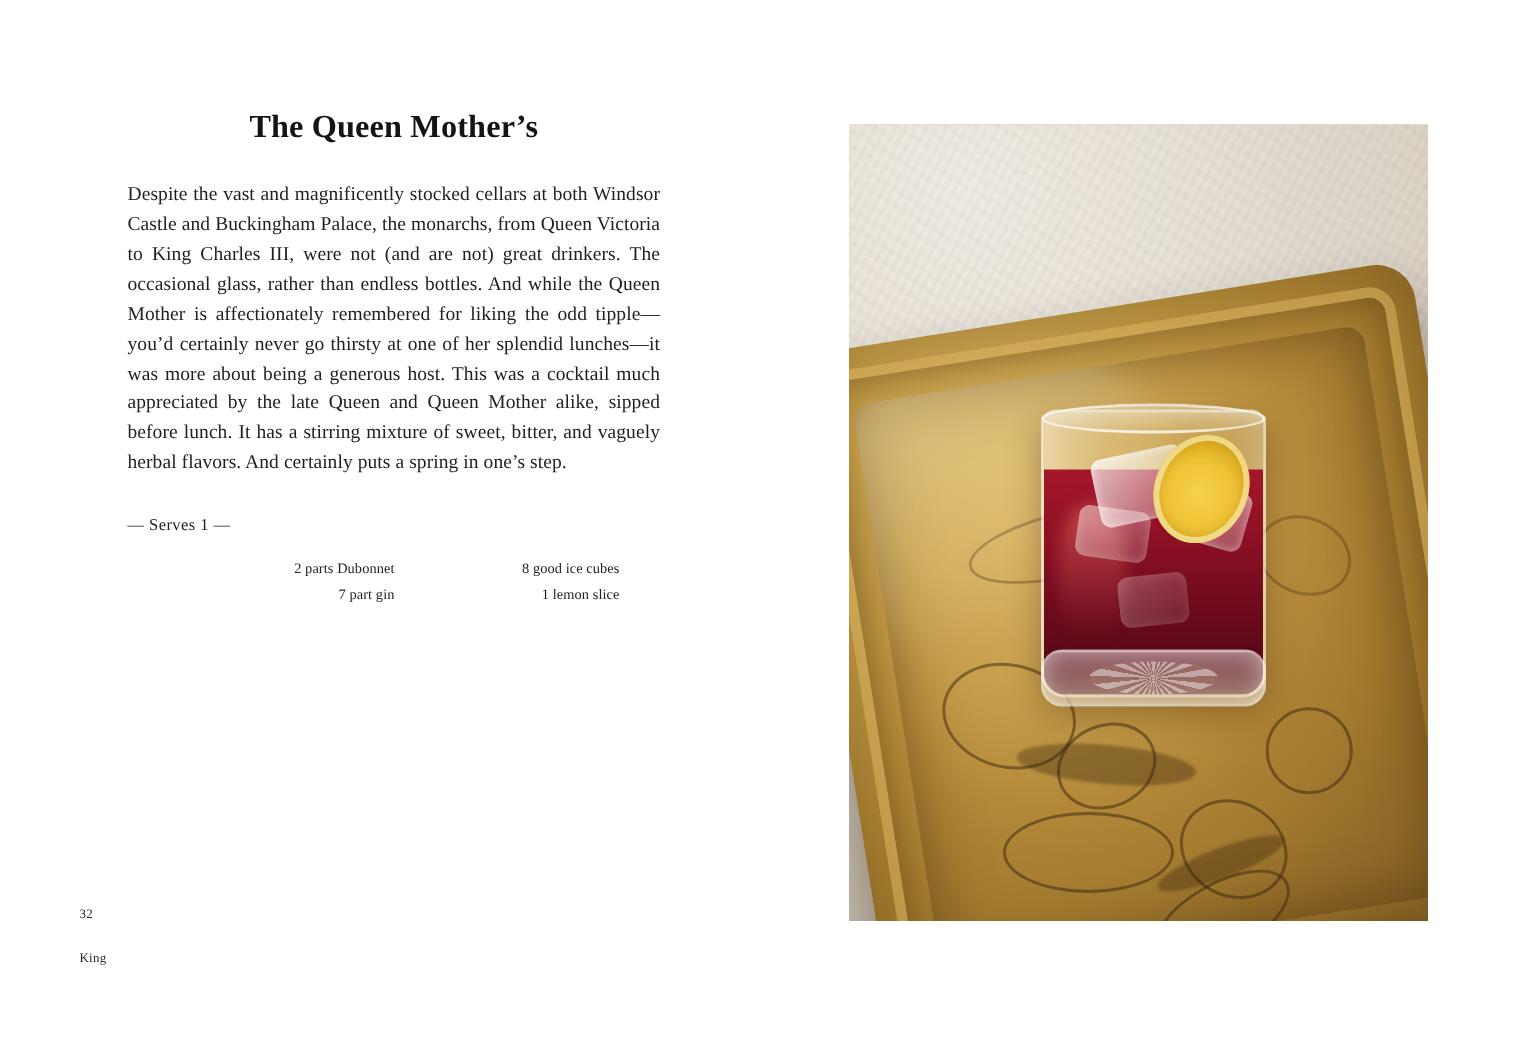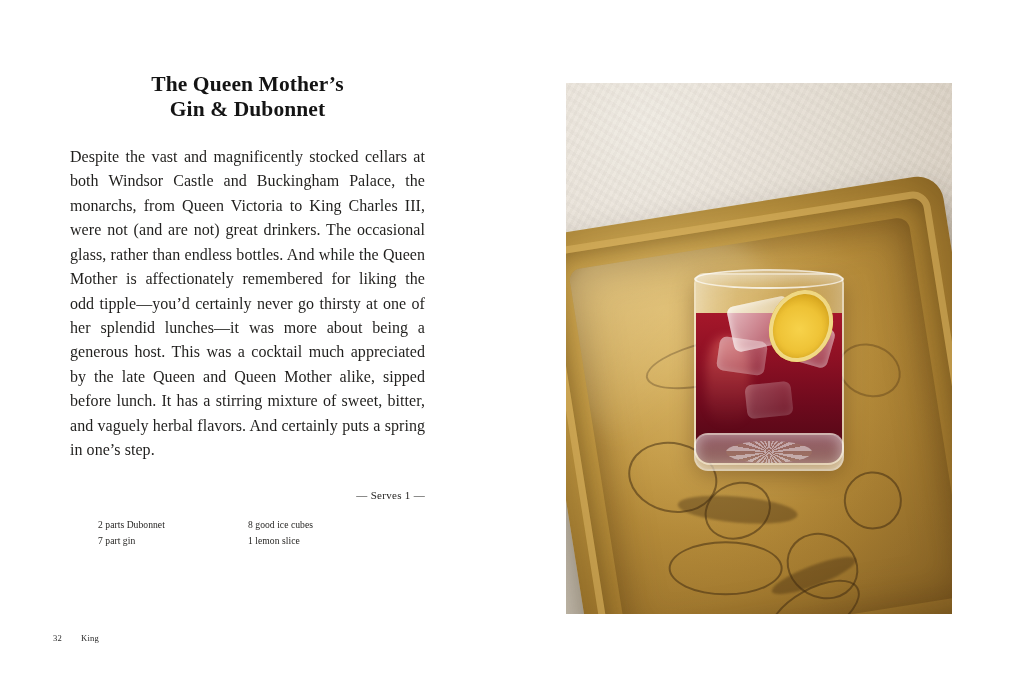--- a/index.html
+++ b/index.html
@@ -17,66 +17,67 @@
   .page {
     position: relative;
     width: 1024px;
     height: 697px;
     background: #ffffff;
   }
 
   
   .text-col {
     position: absolute;
-    left: 70px;
+    left: 85px;
     top: 72px;
     width: 355px;
   }
   .recipe-title {
     font-family: "Liberation Serif", serif;
     font-weight: bold;
     font-size: 21.5px;
     line-height: 1.18;
     letter-spacing: 0.1px;
     text-align: center;
     margin: 0 0 22px 0;
     color: #141414;
   }
   .recipe-title .line2 {
     display: block;
   }
   .intro {
-    font-size: 16px;
+    font-size: 13px;
     line-height: 1.53;
     text-align: justify;
     margin: 0;
     color: #201f1d;
     letter-spacing: 0.05px;
   }
   .serves {
-    text-align: right;
+    text-align: left;
     font-size: 11px;
     margin: 26px 0 16px 0;
     color: #201f1d;
     letter-spacing: 0.3px;
   }
   .ingredients {
     margin: 0 0 0 28px;
     width: 300px;
     display: flex;
     gap: 0px;
   }
   .ing-col {
     width: 50%;
   }
   .ing-item {
     font-size: 9.6px;
     line-height: 1.72;
     color: #201f1d;
     letter-spacing: 0.05px;
+    text-align: right;
   }
   .method {
     margin: 22px 0 0 0;
     font-size: 10.5px;
     line-height: 1.55;
     color: #201f1d;
     text-align: left;
     letter-spacing: 0.05px;
     width: 355px;
   }
@@ -85,20 +86,21 @@
   .footer {
     position: absolute;
     left: 53px;
     bottom: 54px;
     display: flex;
     align-items: baseline;
     gap: 19px;
     font-size: 8.6px;
     color: #2a2a2a;
     letter-spacing: 0.2px;
+    flex-direction: column;
   }
 
   
   .photo-frame {
     position: absolute;
     left: 566px;
     top: 83px;
     width: 386px;
     height: 531px;
     overflow: hidden;
@@ -321,21 +323,20 @@
 </style>
 </head>
 <body>
 
 <div class="page">
 
   <div class="text-col">
 
     <h1 class="recipe-title">
       <span>The Queen Mother’s</span>
-      <span class="line2">Gin &amp; Dubonnet</span>
     </h1>
 
     <p class="intro">Despite the vast and magnificently stocked cellars at both Windsor Castle and Buckingham Palace, the monarchs, from Queen Victoria to King Charles III, were not (and are not) great drinkers. The occasional glass, rather than endless bottles. And while the Queen Mother is affectionately remembered for liking the odd tipple—you’d certainly never go thirsty at one of her splendid lunches—it was more about being a generous host. This was a cocktail much appreciated by the late Queen and Queen Mother alike, sipped before lunch. It has a stirring mixture of sweet, bitter, and vaguely herbal flavors. And certainly puts a spring in one’s step.</p>
 
     <div class="serves">— Serves 1 —</div>
 
     <div class="ingredients">
       <div class="ing-col">
         <div class="ing-item">2 parts Dubonnet</div>
         <div class="ing-item">7 part gin</div>

